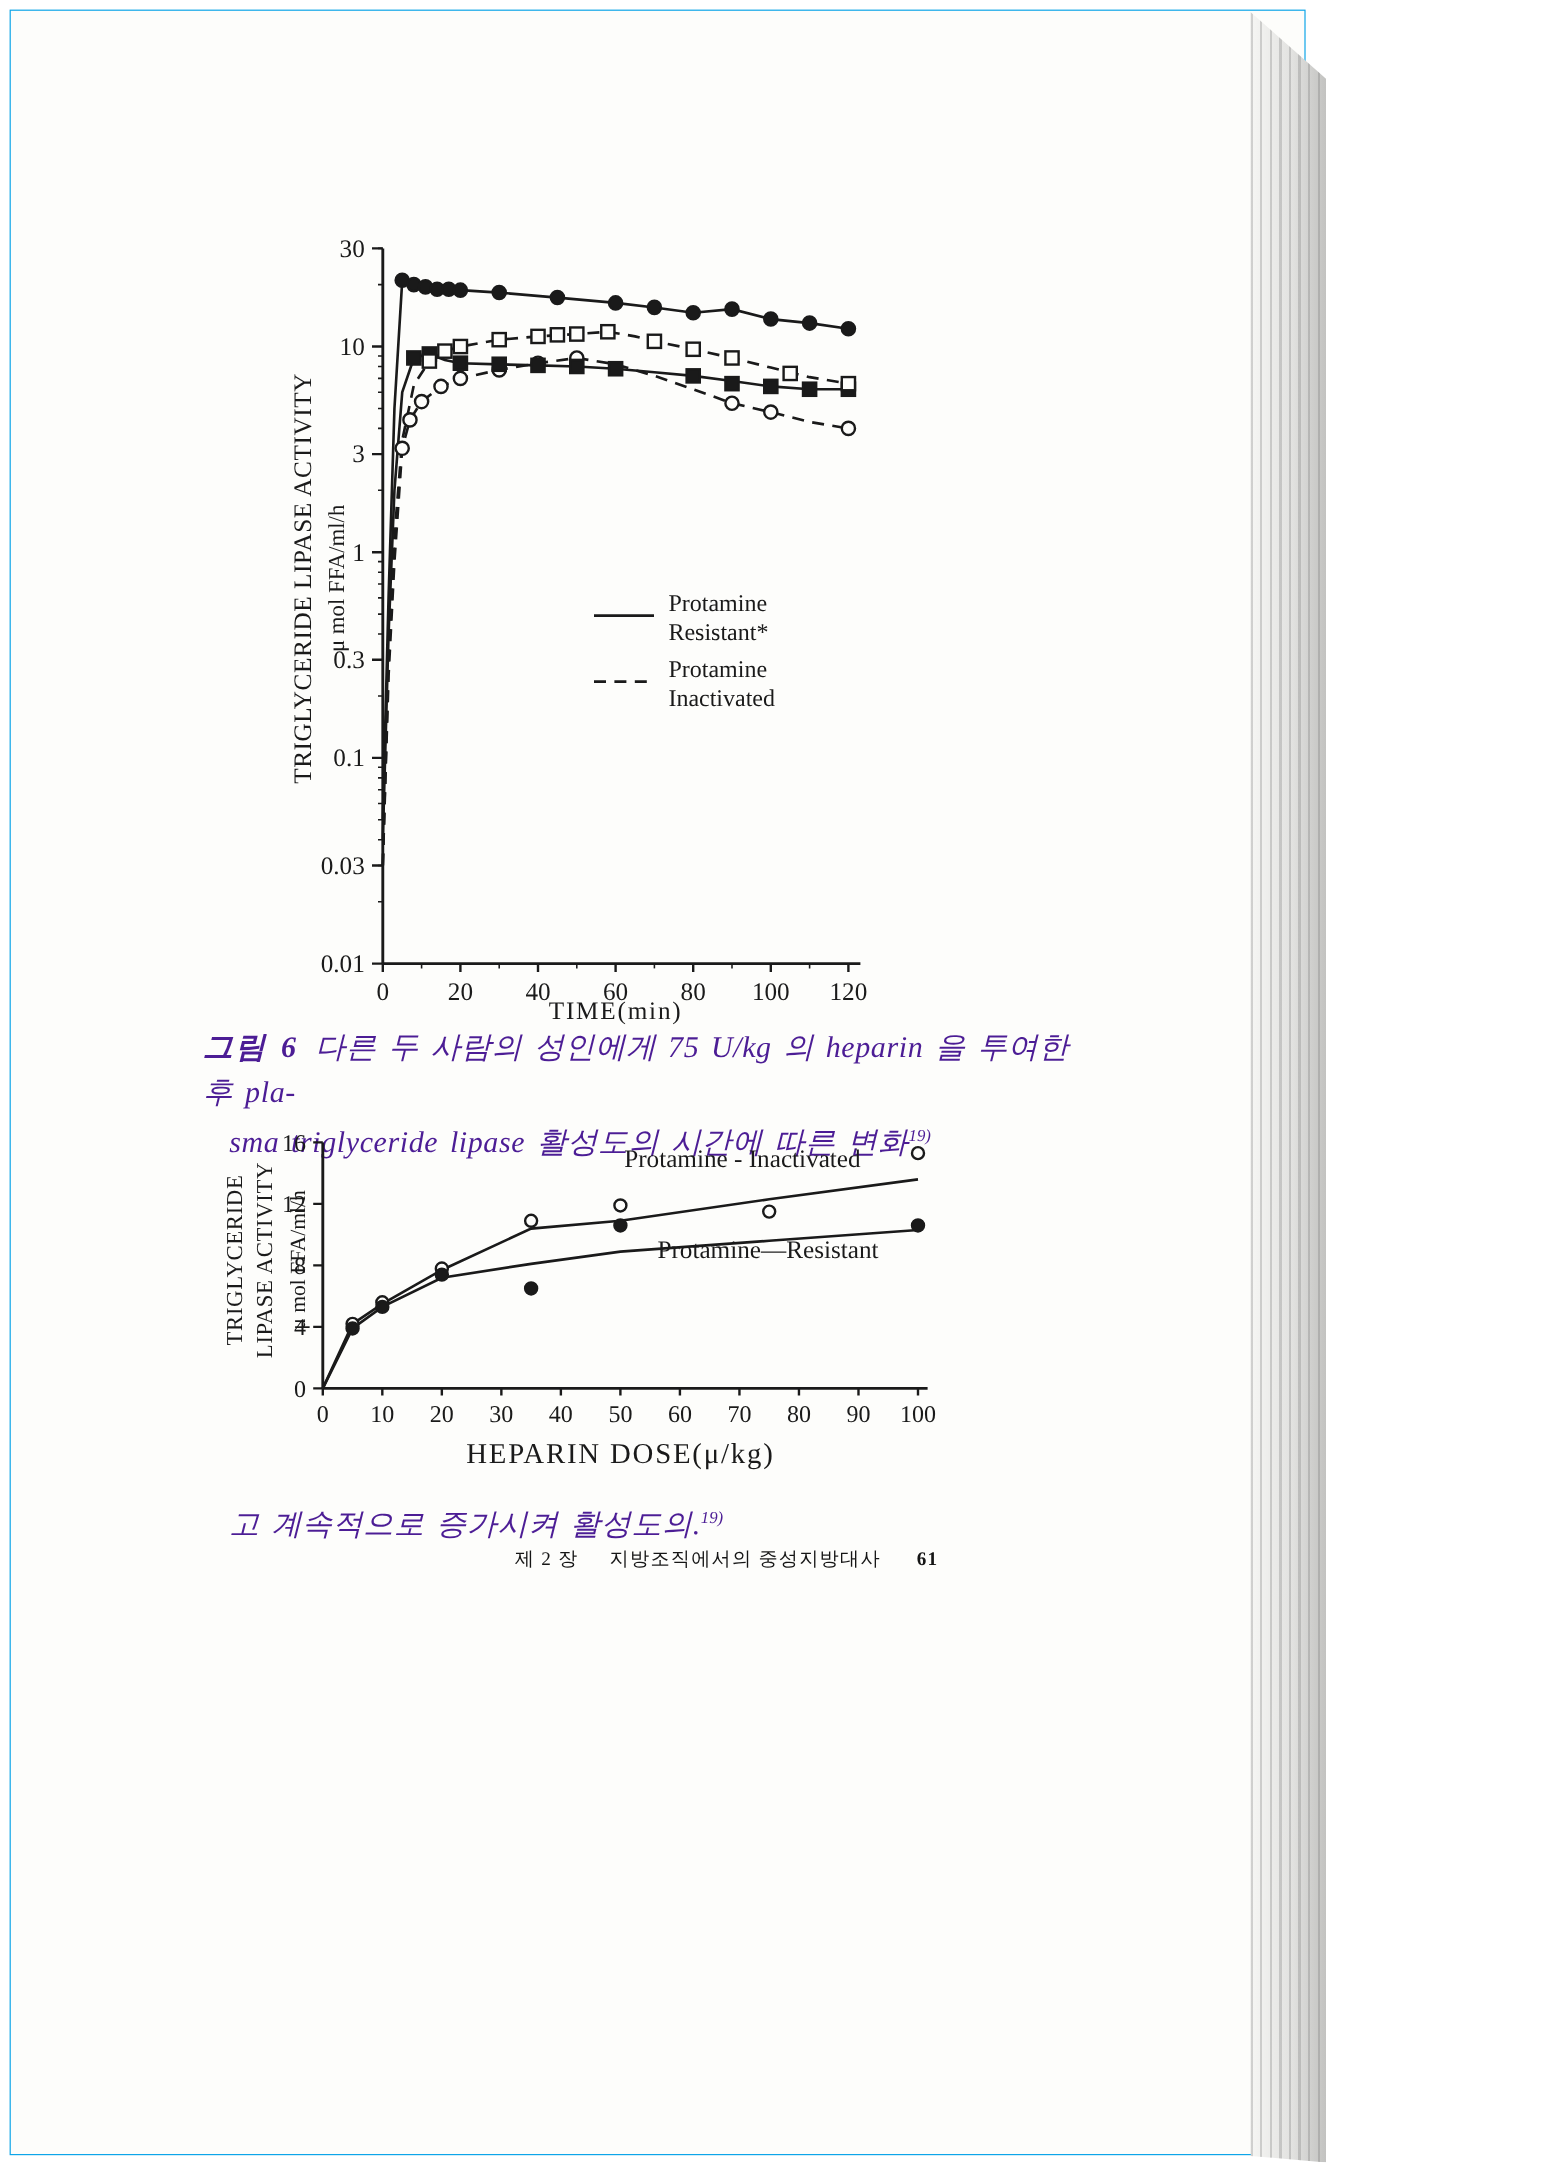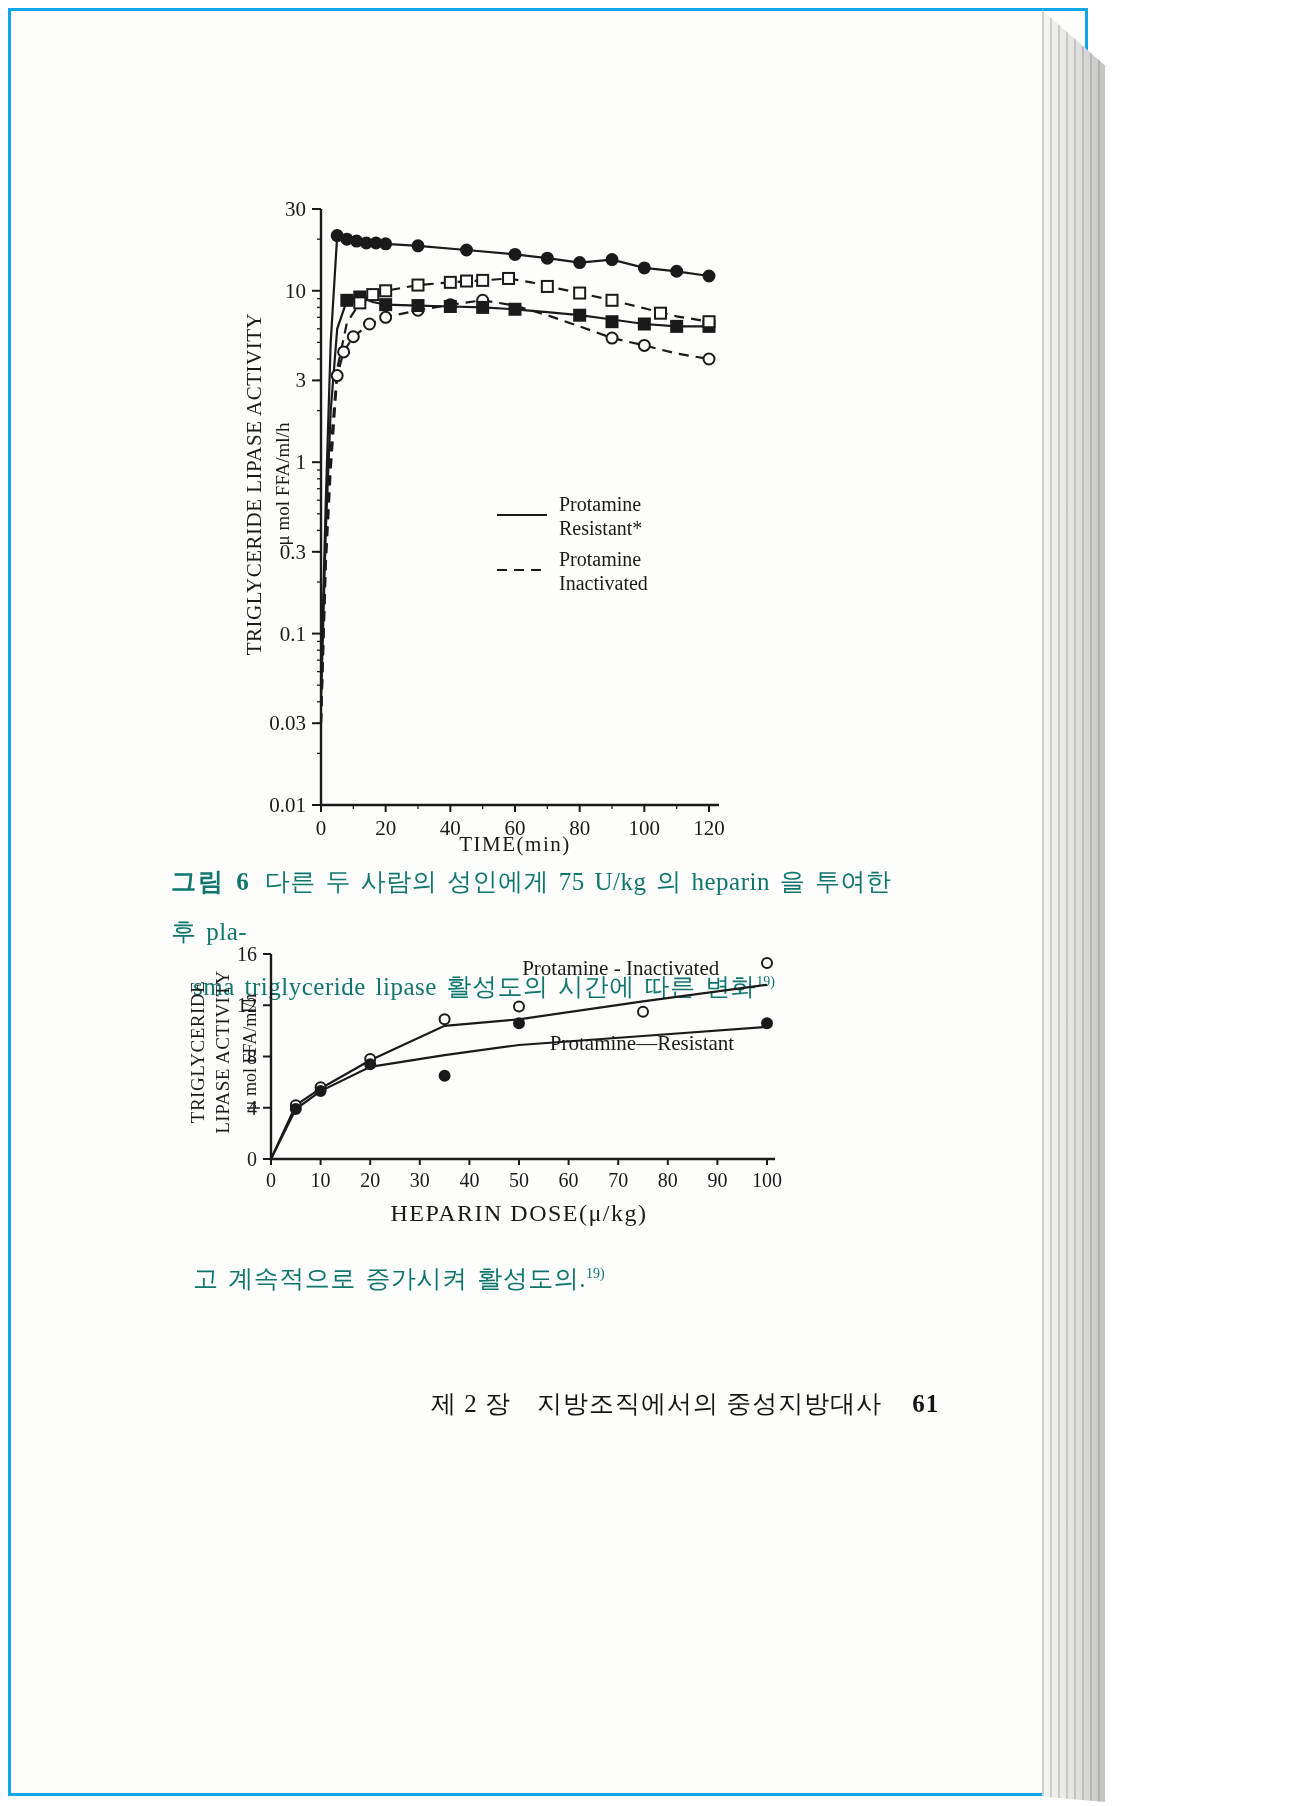--- a/index.html
+++ b/index.html
@@ -3,44 +3,44 @@
 <meta charset="utf-8">
 <style>
   html,body{margin:0;padding:0;}
   body{
     width:1298px;height:1806px;position:relative;overflow:hidden;
     background:#ffffff;color:#1a1a1a;
     font-family:"Liberation Serif","DejaVu Serif",serif;
   }
   .book{
     position:absolute;left:8px;top:8px;width:1080px;height:1788px;
-    box-sizing:border-box;border:3px solid #0ea5e9;background:#fdfdfb;
+    box-sizing:border-box;border:1px solid #0ea5e9;background:#fdfdfb;
   }
   .page-edge{
     position:absolute;left:1042px;top:10px;width:63px;height:1792px;
     background:
       repeating-linear-gradient(90deg, rgba(110,110,110,.28) 0 2px, rgba(255,255,255,0) 2px 8px),
       linear-gradient(90deg,#f6f6f4 0%,#e2e2e0 55%,#c2c2c0 100%);
     clip-path:polygon(0 0, 100% 3.1%, 100% 100%, 0 99.7%);
   }
   svg.chart{position:absolute;}
   svg text{font-family:"Liberation Serif","DejaVu Serif",serif;fill:#1a1a1a;}
   .chart1{left:228px;top:183px;}
   .chart2{left:173px;top:923px;}
   .caption{
-    position:absolute;width:745px;font-size:25px;line-height:50px;
-    letter-spacing:.5px;word-spacing:3px;color:#0f766e;
+    position:absolute;width:745px;font-size:25px;line-height:37px;
+    letter-spacing:.5px;word-spacing:3px;color:#4c1d95;font-style:italic;
   }
   .caption-fig6{left:160px;top:846px;}
   .caption-fig7{left:160px;top:1238px;}
   .cap-label{font-weight:bold;margin-right:14px;letter-spacing:2px;}
   .cap-indent{padding-left:22px;}
   .caption sup{font-size:14px;vertical-align:super;letter-spacing:0;text-align:center;}
   .footer{
-    position:absolute;left:420px;top:1376px;font-size:25px;color:#151515;
+    position:absolute;left:420px;top:1280px;font-size:16px;color:#151515;
     letter-spacing:1px;white-space:nowrap;
   }
   .footer .gap1{margin-left:26px;}
   .footer .gap2{margin-left:30px;font-weight:bold;}
 </style>
 </head>
 <body>
 
 <div class="book">
 

